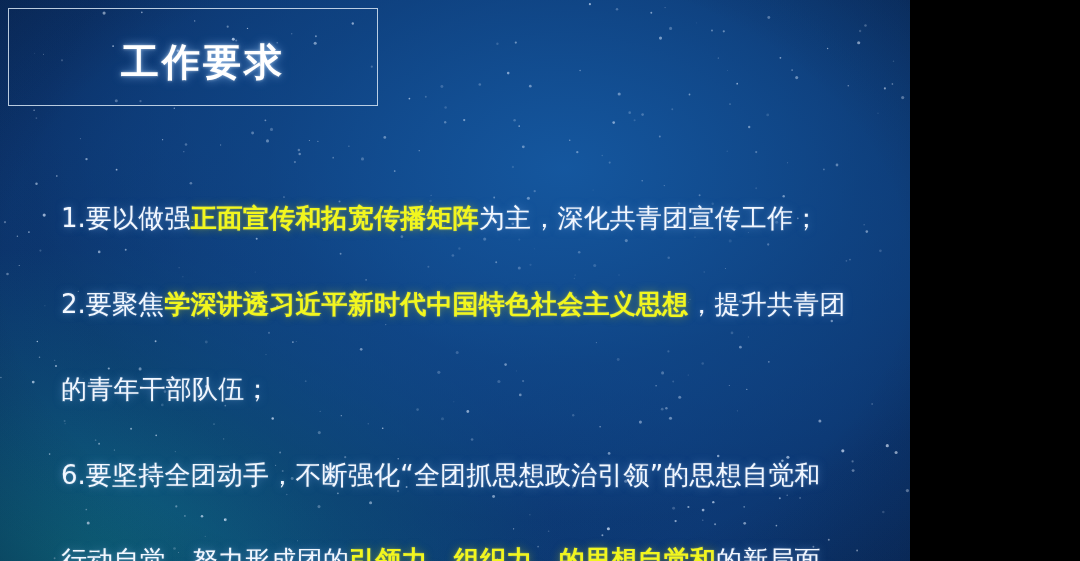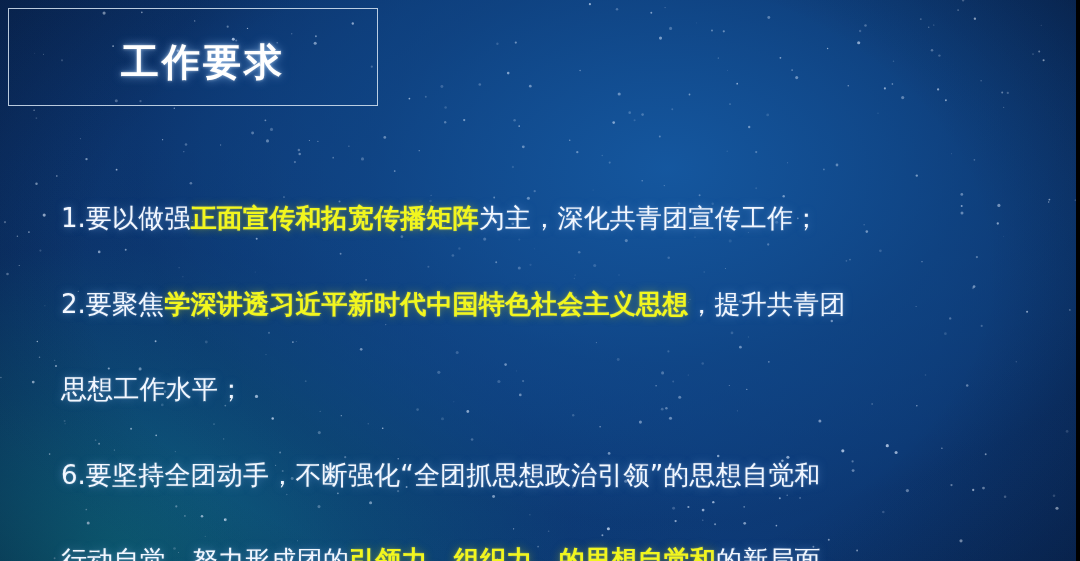--- a/index.html
+++ b/index.html
@@ -2,21 +2,21 @@
 <html><head>
 <meta charset="utf-8">
 <style>
   html, body {
     margin: 0;
     padding: 0;
     background: #000;
   }
   #slide {
     position: relative;
-    width: 1076px;
+    width: 910px;
     height: 561px;
     overflow: hidden;
     font-family: "DejaVu Sans", "Liberation Sans", sans-serif;
     background:
       radial-gradient(ellipse 780px 520px at 62% 30%, rgba(21,88,160,0.95) 0%, rgba(16,70,134,0.65) 38%, rgba(10,42,92,0.18) 68%, rgba(8,30,70,0) 100%),
       radial-gradient(ellipse 620px 420px at 10% 100%, rgba(14,110,128,0.85) 0%, rgba(12,88,116,0.5) 42%, rgba(9,48,88,0.12) 75%, rgba(8,30,70,0) 100%),
       radial-gradient(ellipse 900px 700px at 50% 55%, #10498f 0%, #0d3b78 45%, #0a2a5c 75%, #081c44 100%),
       linear-gradient(160deg, #071630 0%, #0a2a5c 35%, #0c3a74 65%, #0a2f62 100%);
   }
   #starfield {
@@ -515,18 +515,18 @@
 
   <div id="vignette"></div>
 
   <div class="title-box">
     <div class="title-text">工作要求</div>
   </div>
 
   <div class="body-block" id="body-block">
       <div class="line"><span class="num">1.</span><span>要以做强</span><span class="hl">正面宣传和拓宽传播矩阵</span><span>为主，深化共青团宣传工作；</span></div>
       <div class="line"><span class="num">2.</span><span>要聚焦</span><span class="hl">学深讲透习近平新时代中国特色社会主义思想</span><span>，提升共青团</span></div>
-      <div class="line"><span>思想工作水平；</span></div>
+      <div class="line"><span>的青年干部队伍；</span></div>
       <div class="line"><span class="num">6.</span><span>要坚持全团动手，不断强化“全团抓思想政治引领”的思想自觉和</span></div>
       <div class="line"><span>行动自觉，努力形成团的</span><span class="hl">引领力、组织力、的思想自觉和</span><span>的新局面。</span></div>
     </div>
 
 </div>
 
 </body></html>

